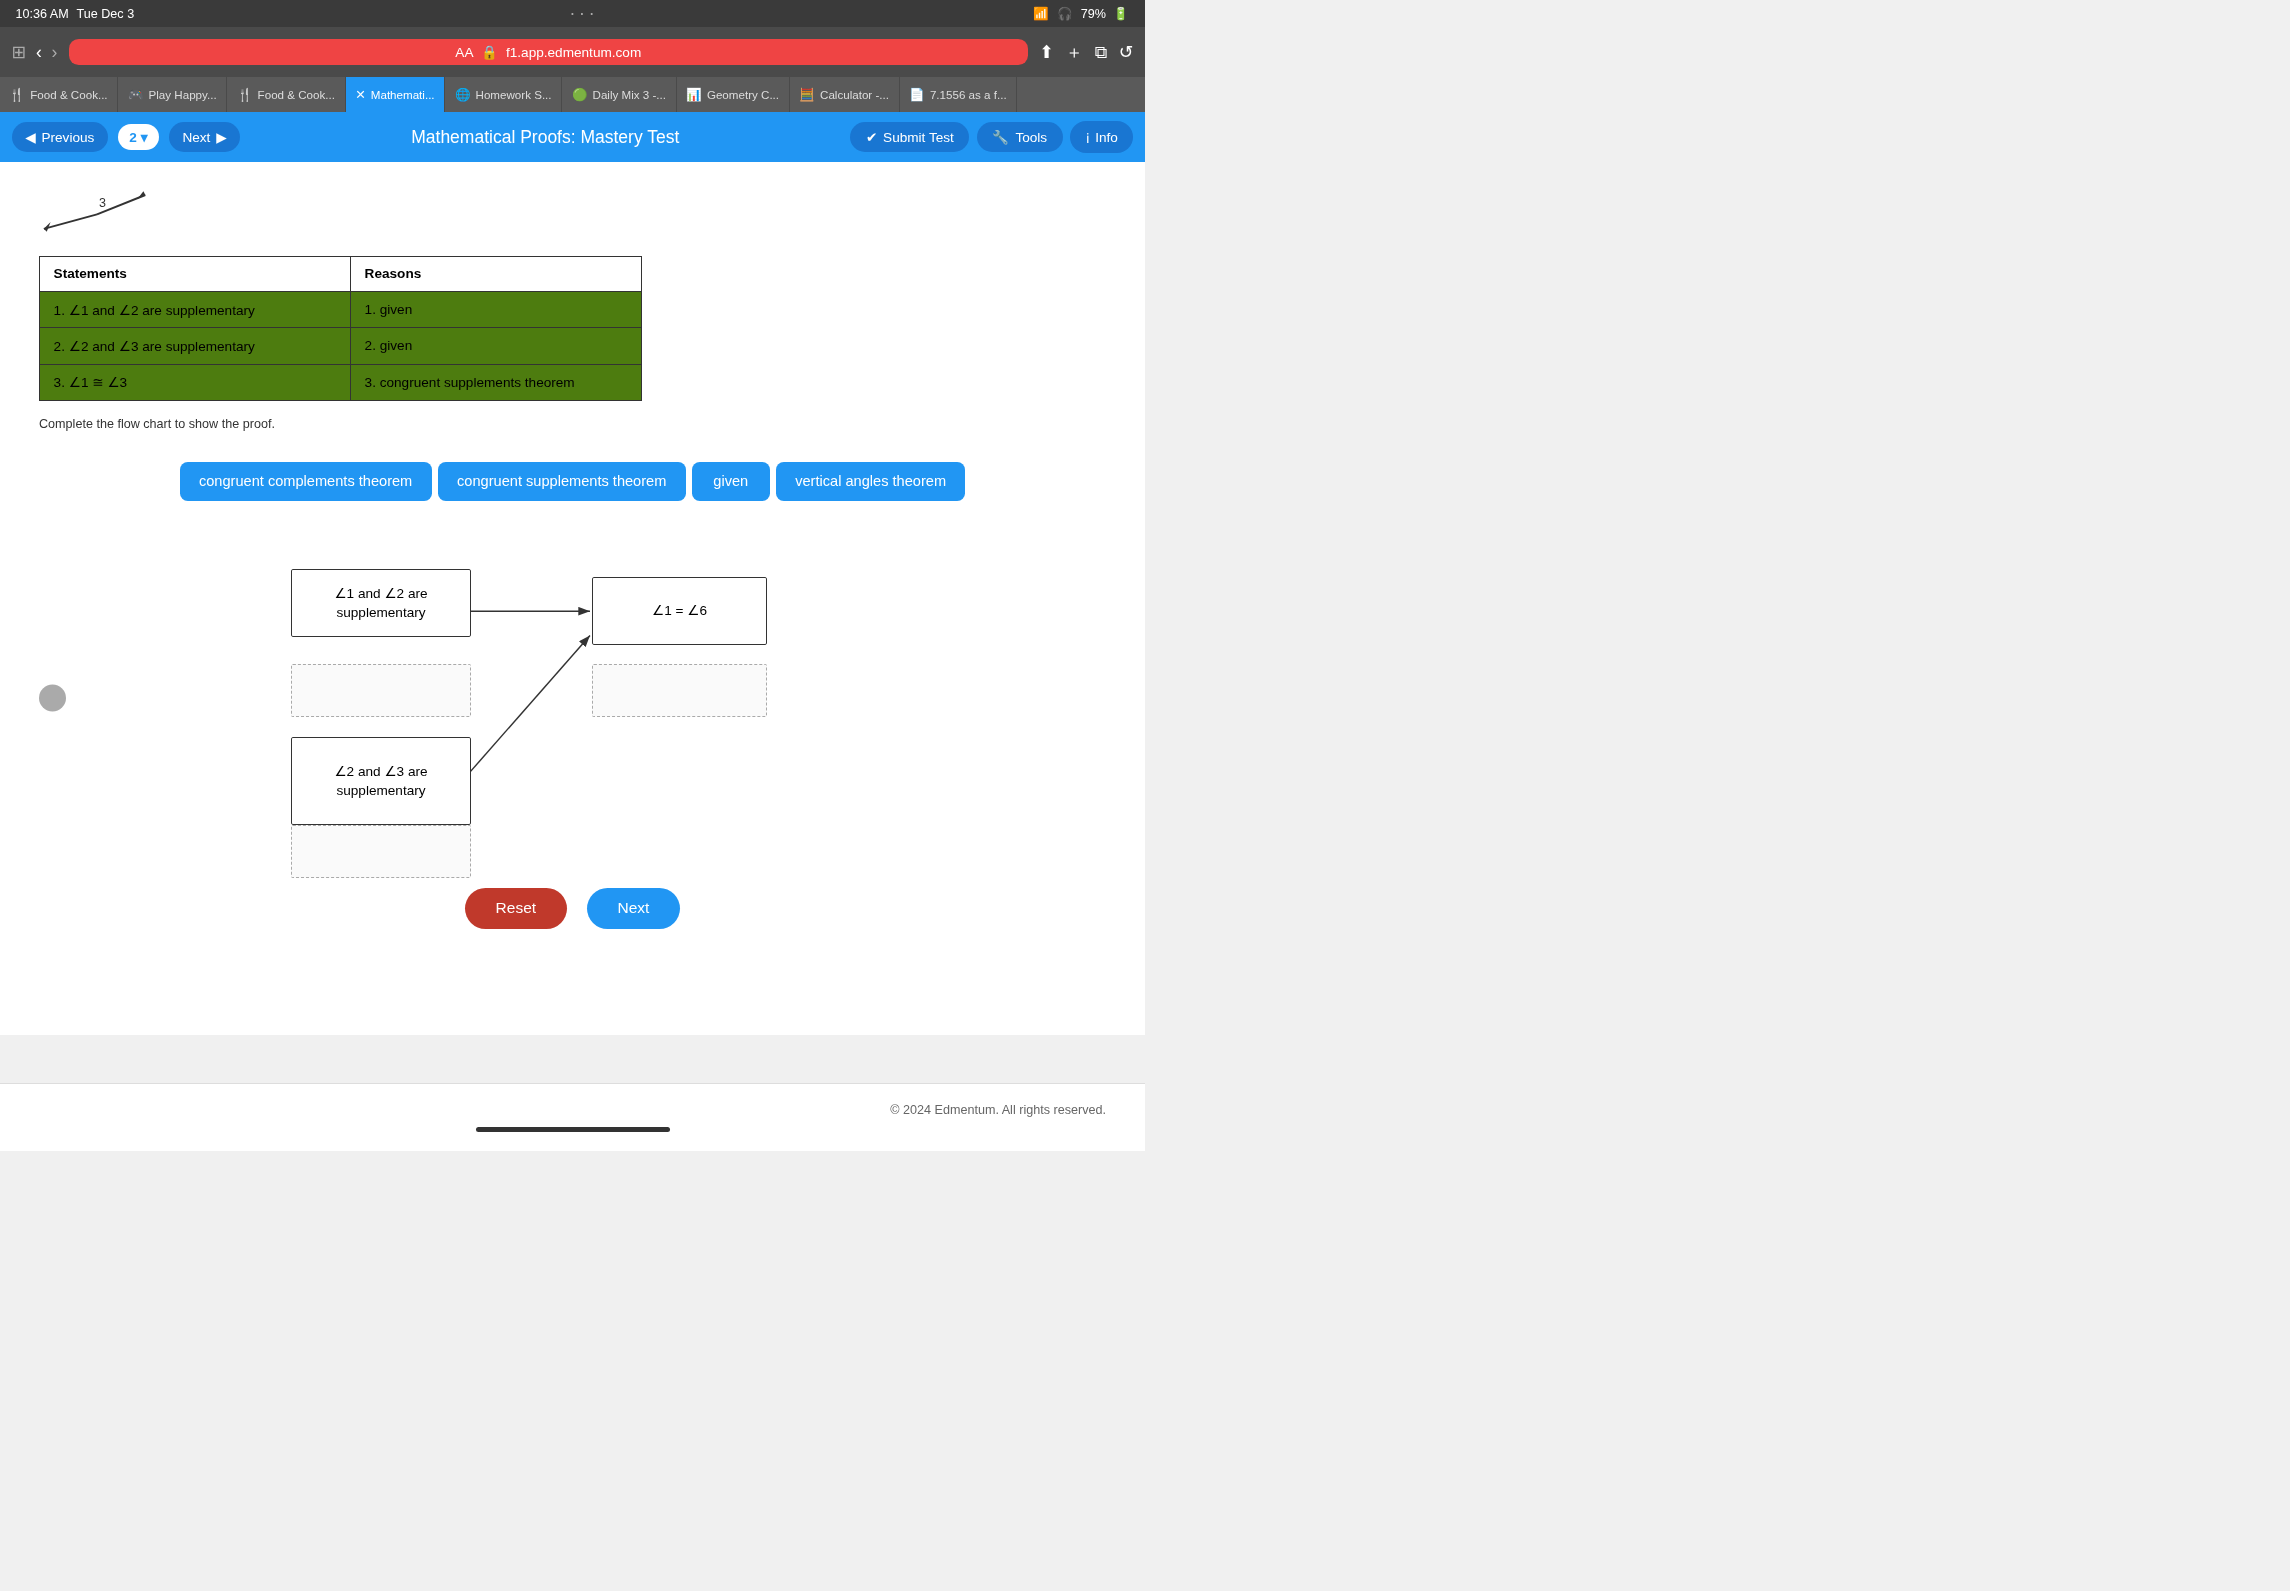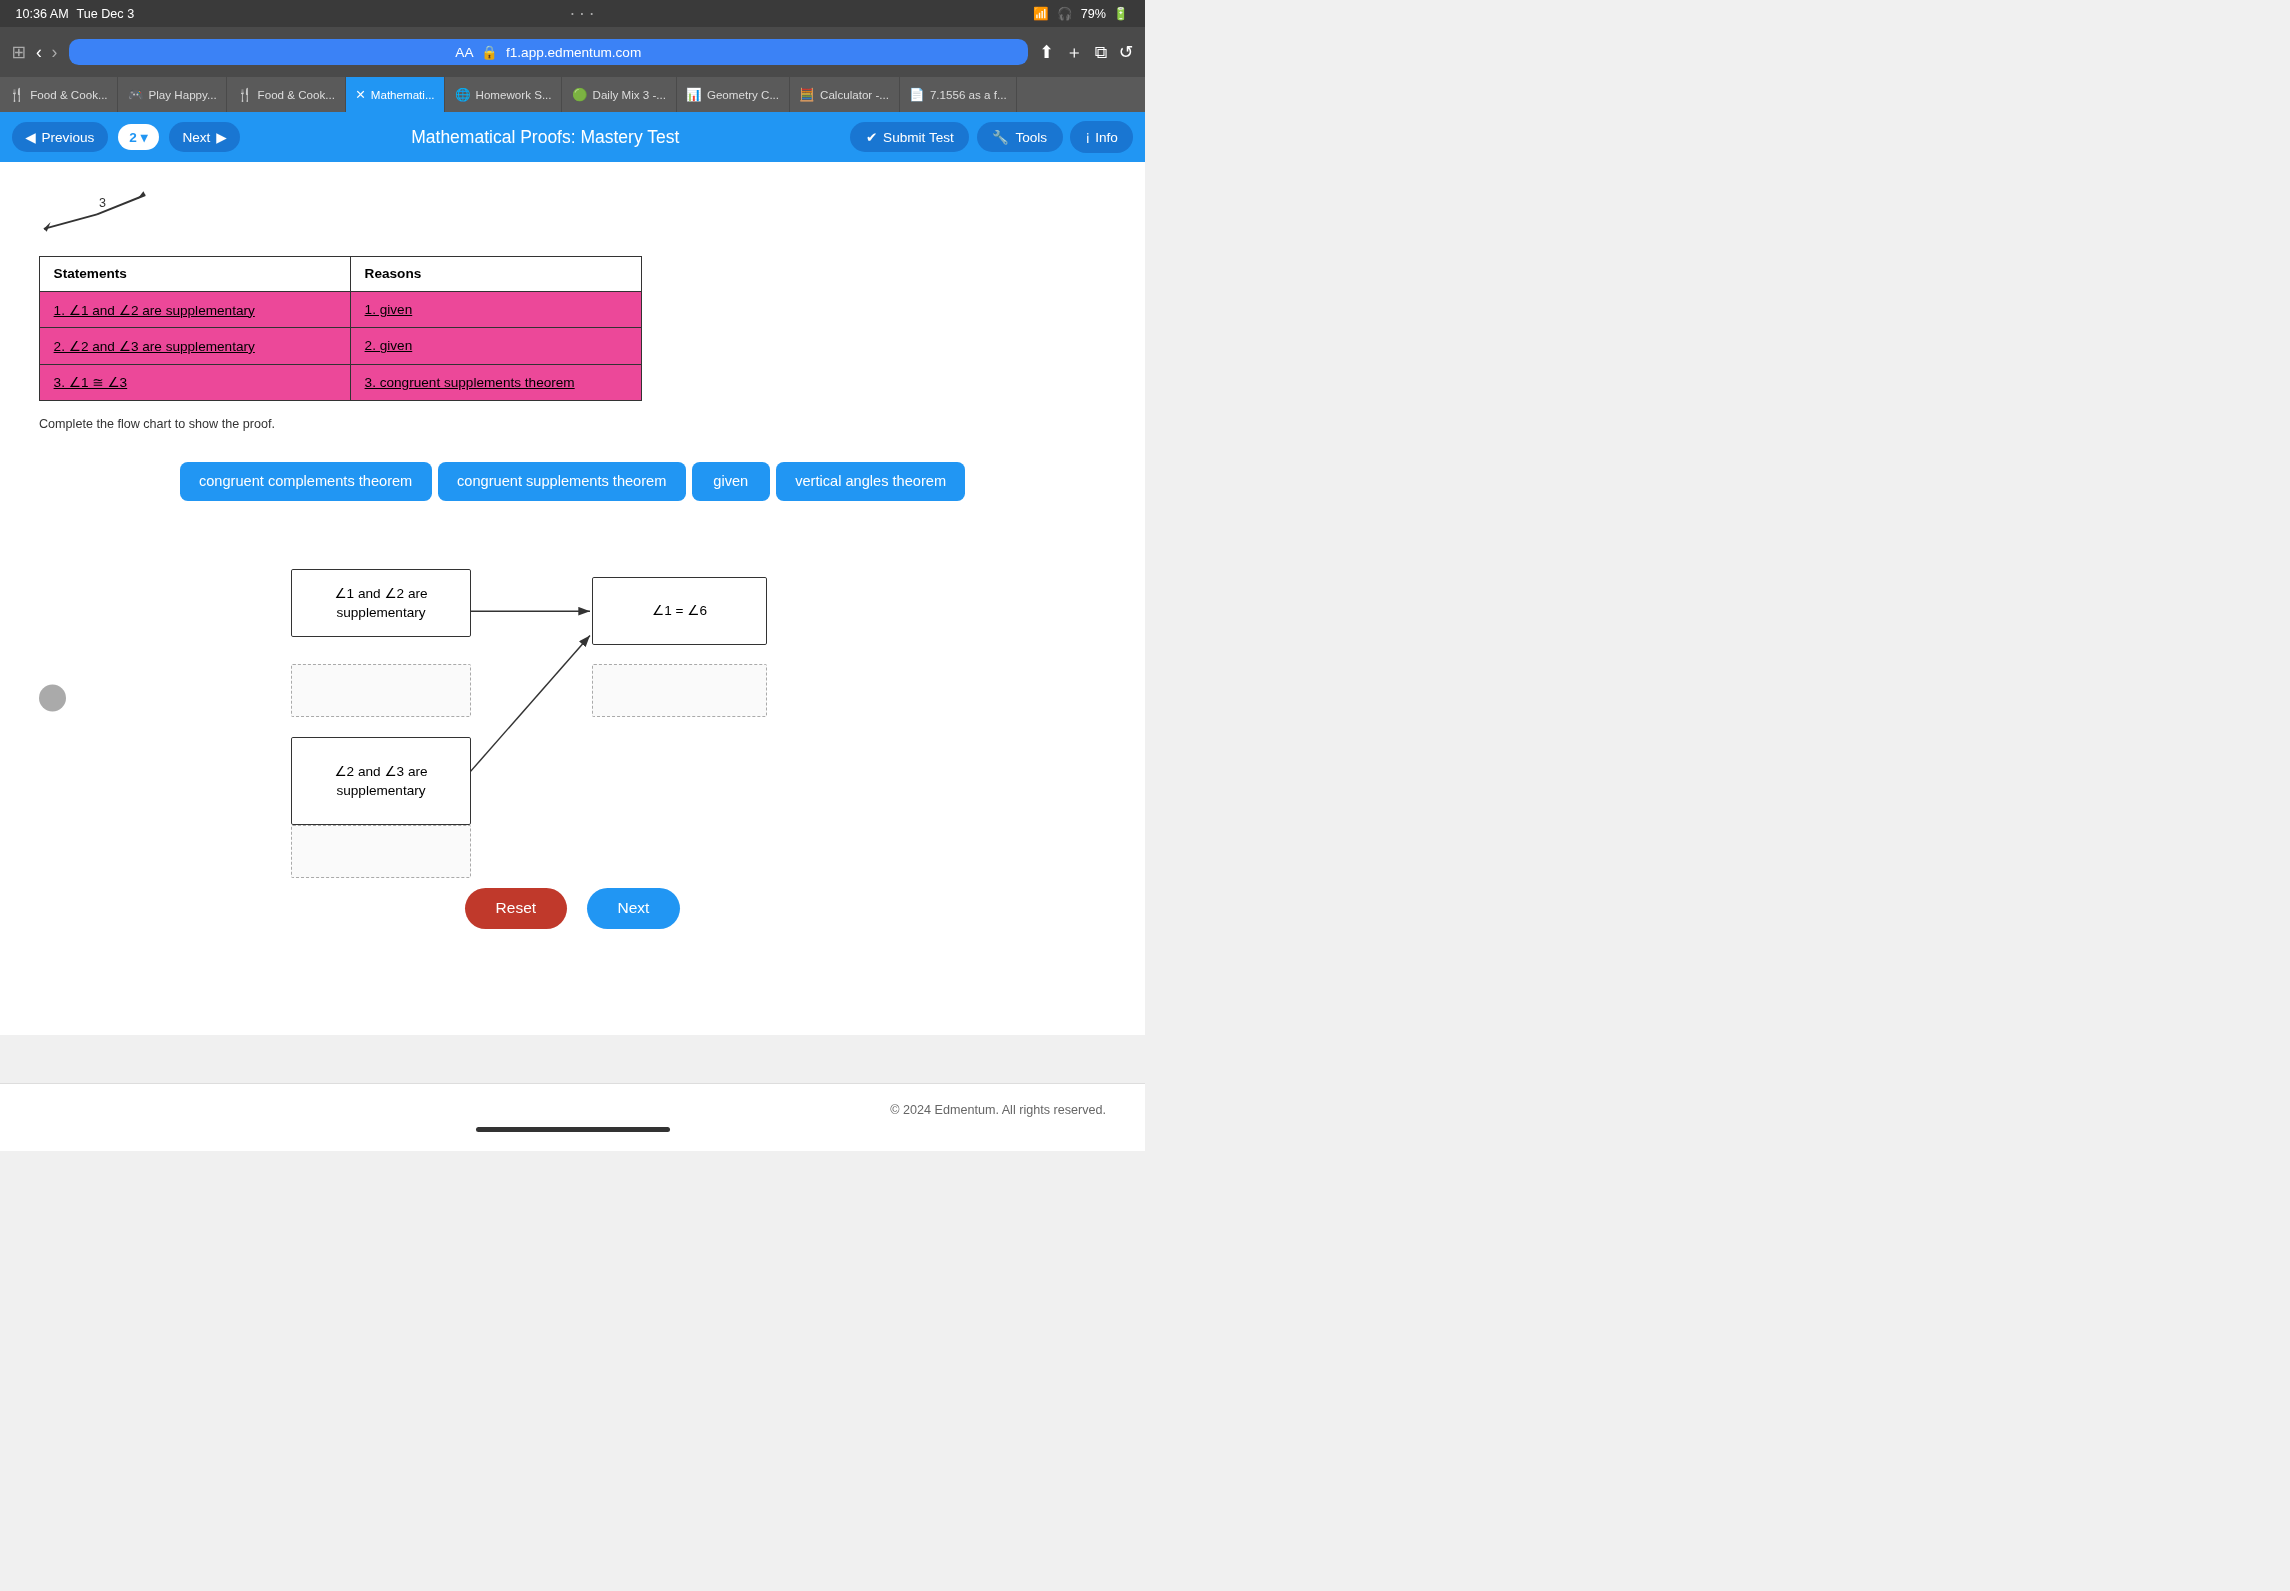--- a/index.html
+++ b/index.html
@@ -26,21 +26,21 @@
       align-items: center;
       padding: 5.8px 11.6px;
       gap: 11.6px;
       height: 50px;
     }
     .url-bar .nav-icons { display: flex; gap: 9.7px; align-items: center; }
     .url-bar .nav-icons span { color: #aaa; font-size: 17.5px; cursor: pointer; }
     .url-bar .nav-icons span.active { color: white; }
     .url-input-wrap {
       flex: 1;
-      background: #3b82f6;
+      background: #ef4444;
       border-radius: 9.7px;
       display: flex;
       align-items: center;
       justify-content: center;
       padding: 4.9px 11.6px;
       color: white;
       font-size: 13.6px;
       gap: 7.8px;
     }
     .url-bar .right-icons { display: flex; gap: 11.6px; align-items: center; color: white; font-size: 17.5px; }
@@ -147,21 +147,21 @@
       margin-bottom: 15.5px;
       min-width: 602px;
     }
     .proof-table th, .proof-table td {
       border: 1.5px solid #333;
       padding: 9.7px 13.6px;
       font-size: 13.6px;
       text-align: left;
     }
     .proof-table th { font-weight: bold; background: white; }
-    .proof-table td { background: #ec4899; text-decoration: underline; }
+    .proof-table td { background: #4d7c0f; }
     .col-stmt { width: 311px; }
     .col-rsn { width: 291px; }
 
     .complete-text {
       font-size: 12.6px;
       color: #333;
       margin-bottom: 31px;
     }
 
     

